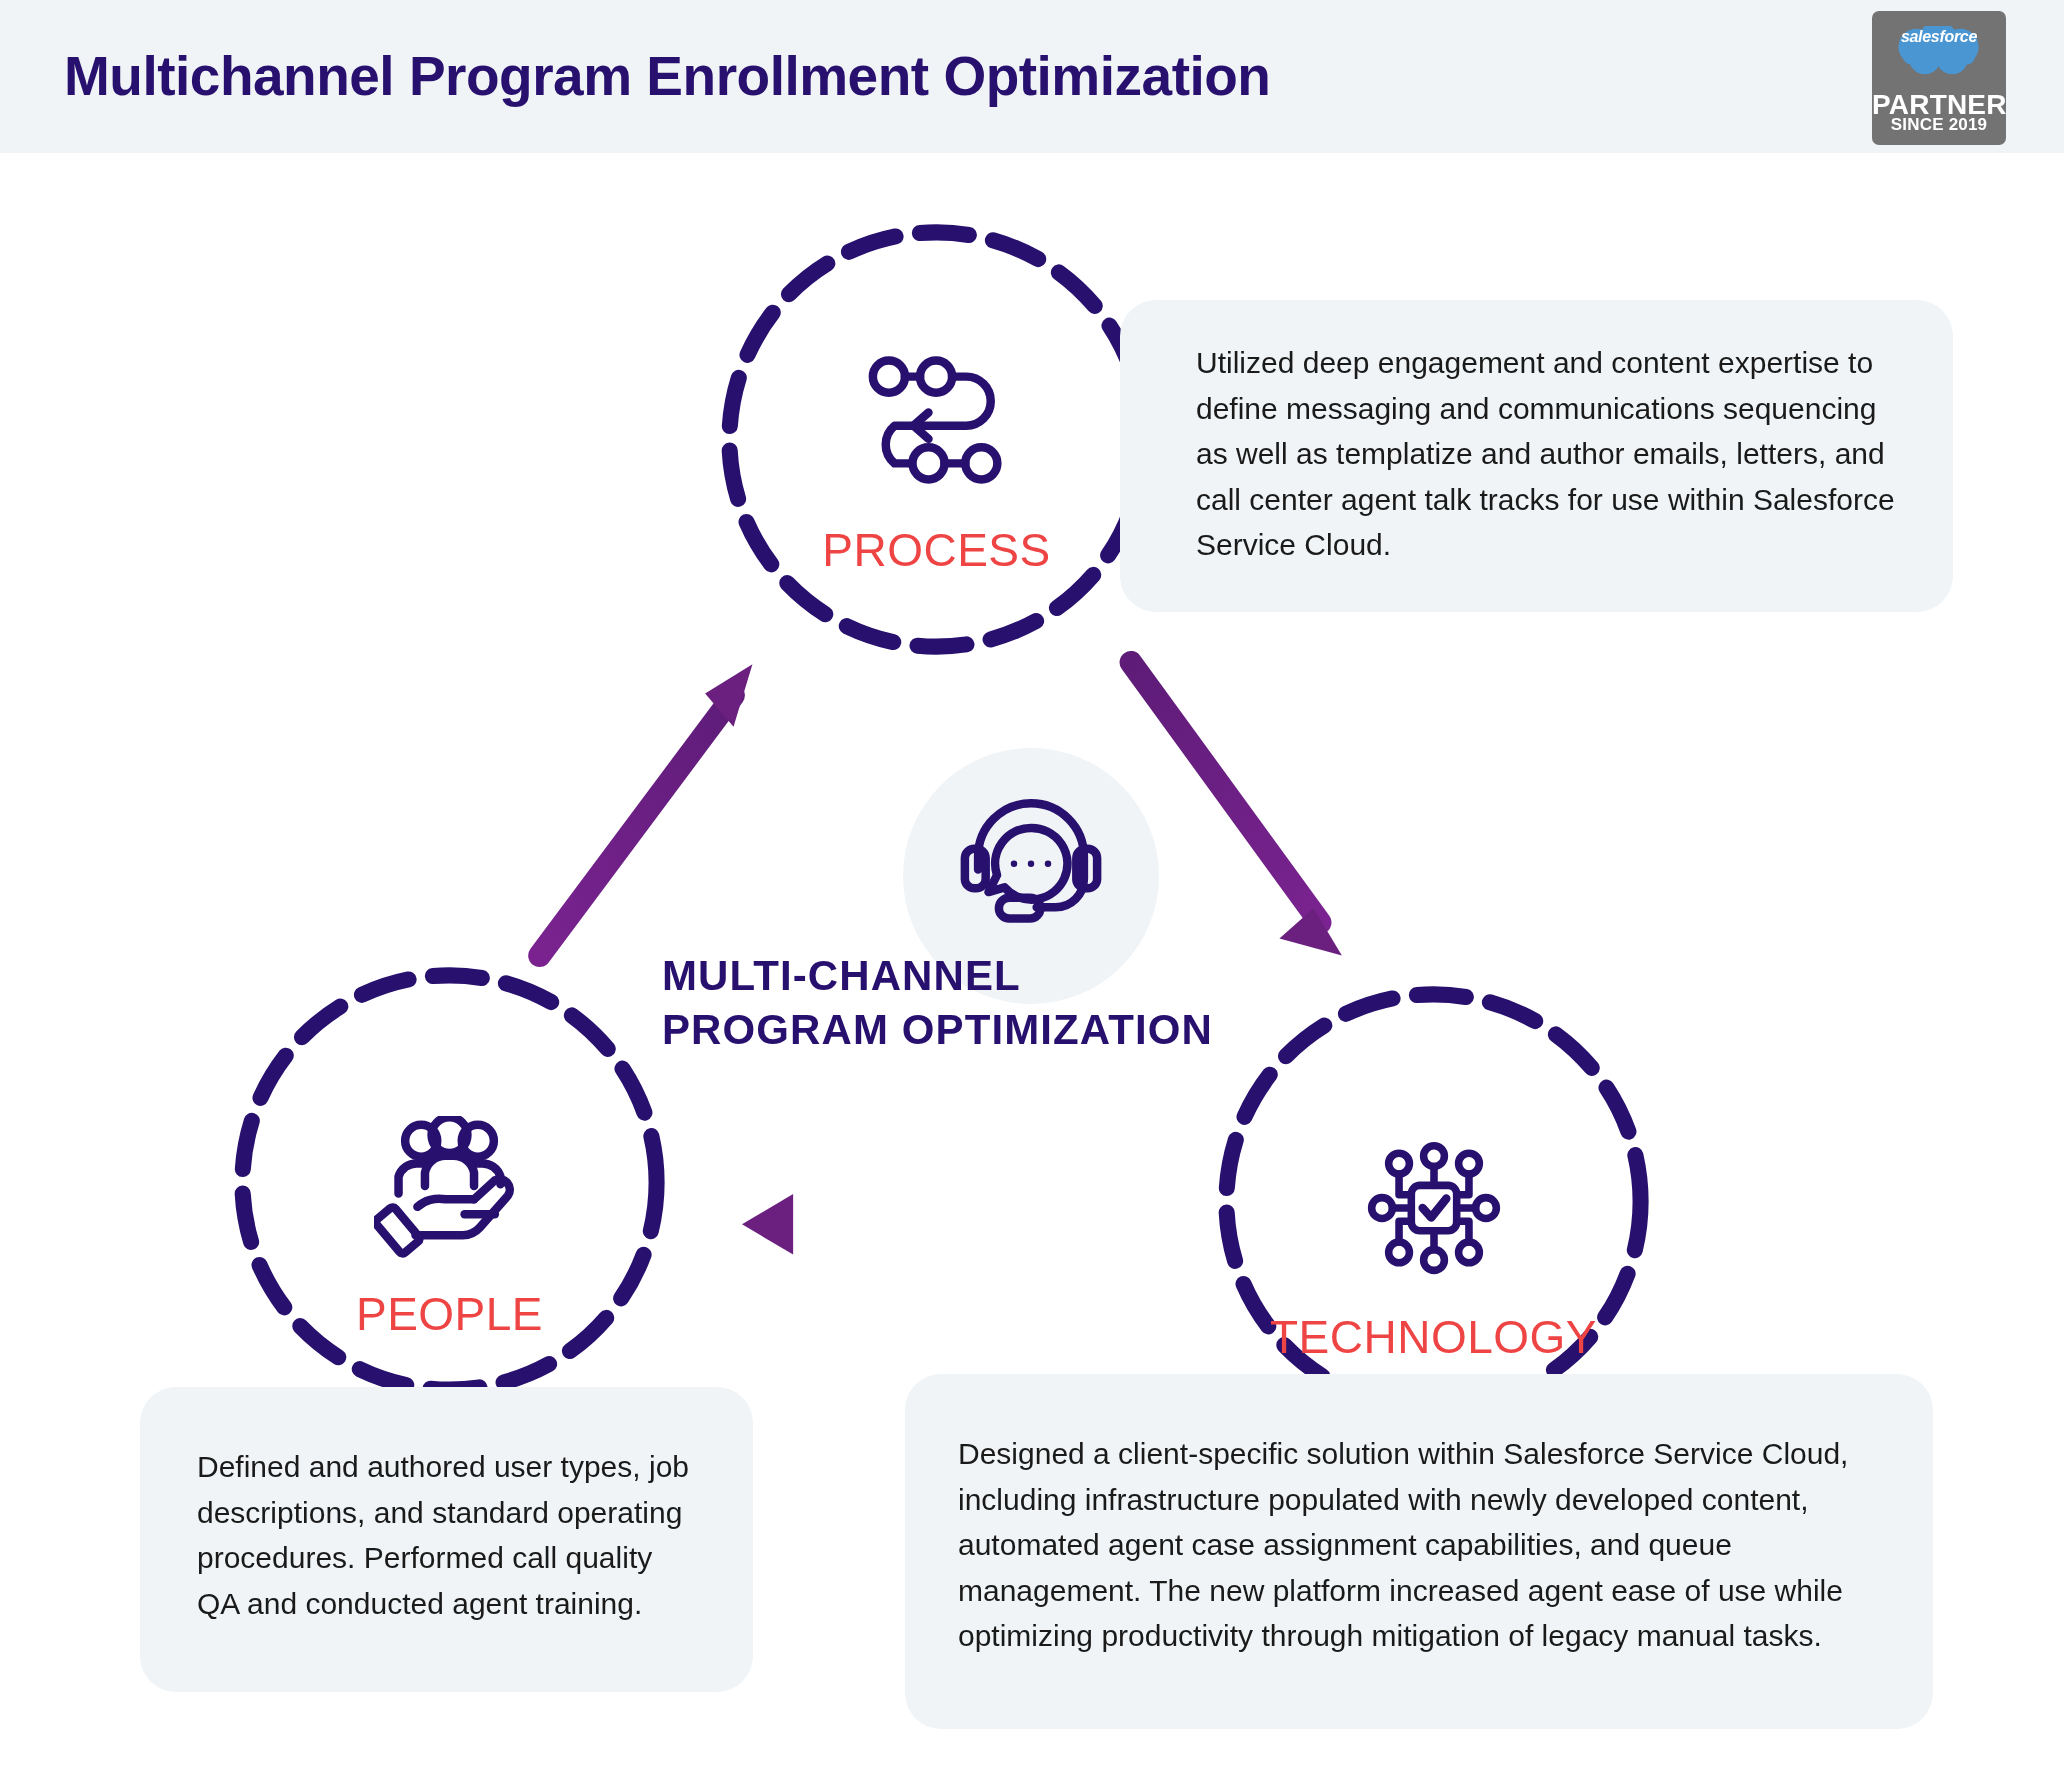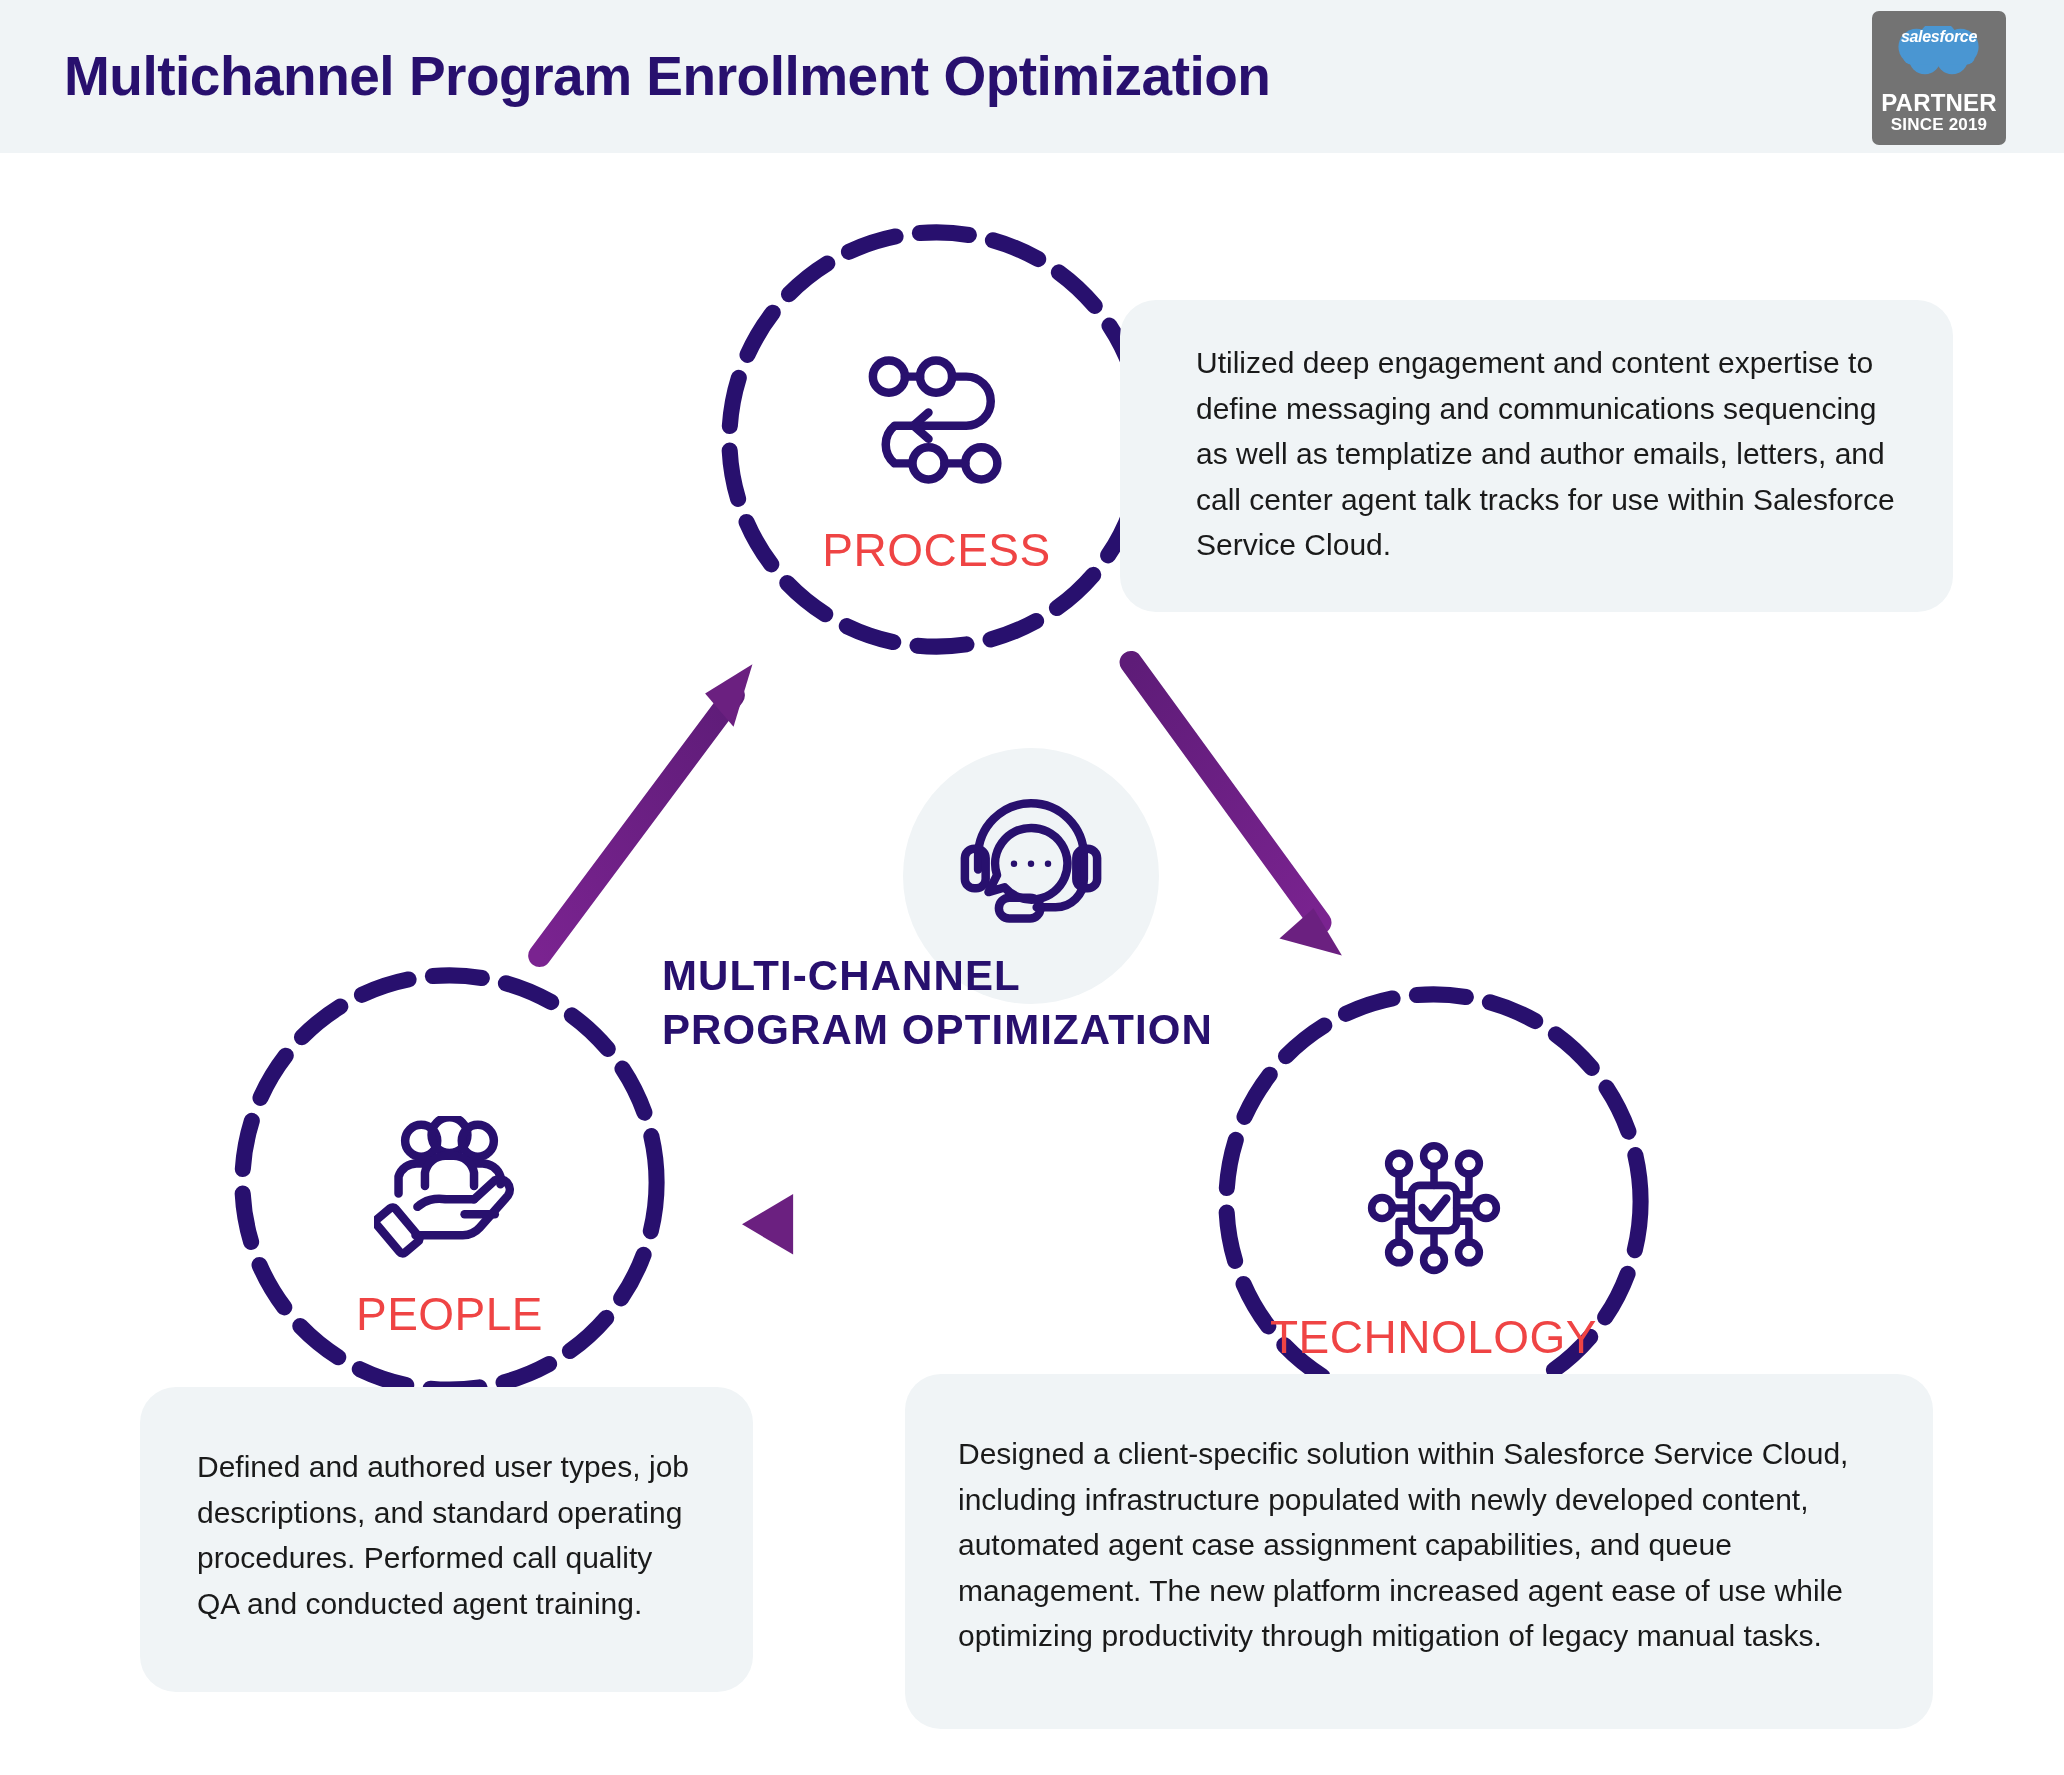--- a/index.html
+++ b/index.html
@@ -67,21 +67,21 @@
     letter-spacing: -0.3px;
     z-index: 2;
   }
   #sf-partner {
     position: absolute;
     left: 0;
     top: 78px;
     width: 134px;
     text-align: center;
     color: #ffffff;
-    font-size: 24px;
+    font-size: 28px;
     font-weight: 700;
     letter-spacing: 0.2px;
   }
   #sf-since {
     position: absolute;
     left: 0;
     top: 104px;
     width: 134px;
     text-align: center;
     color: #ffffff;

